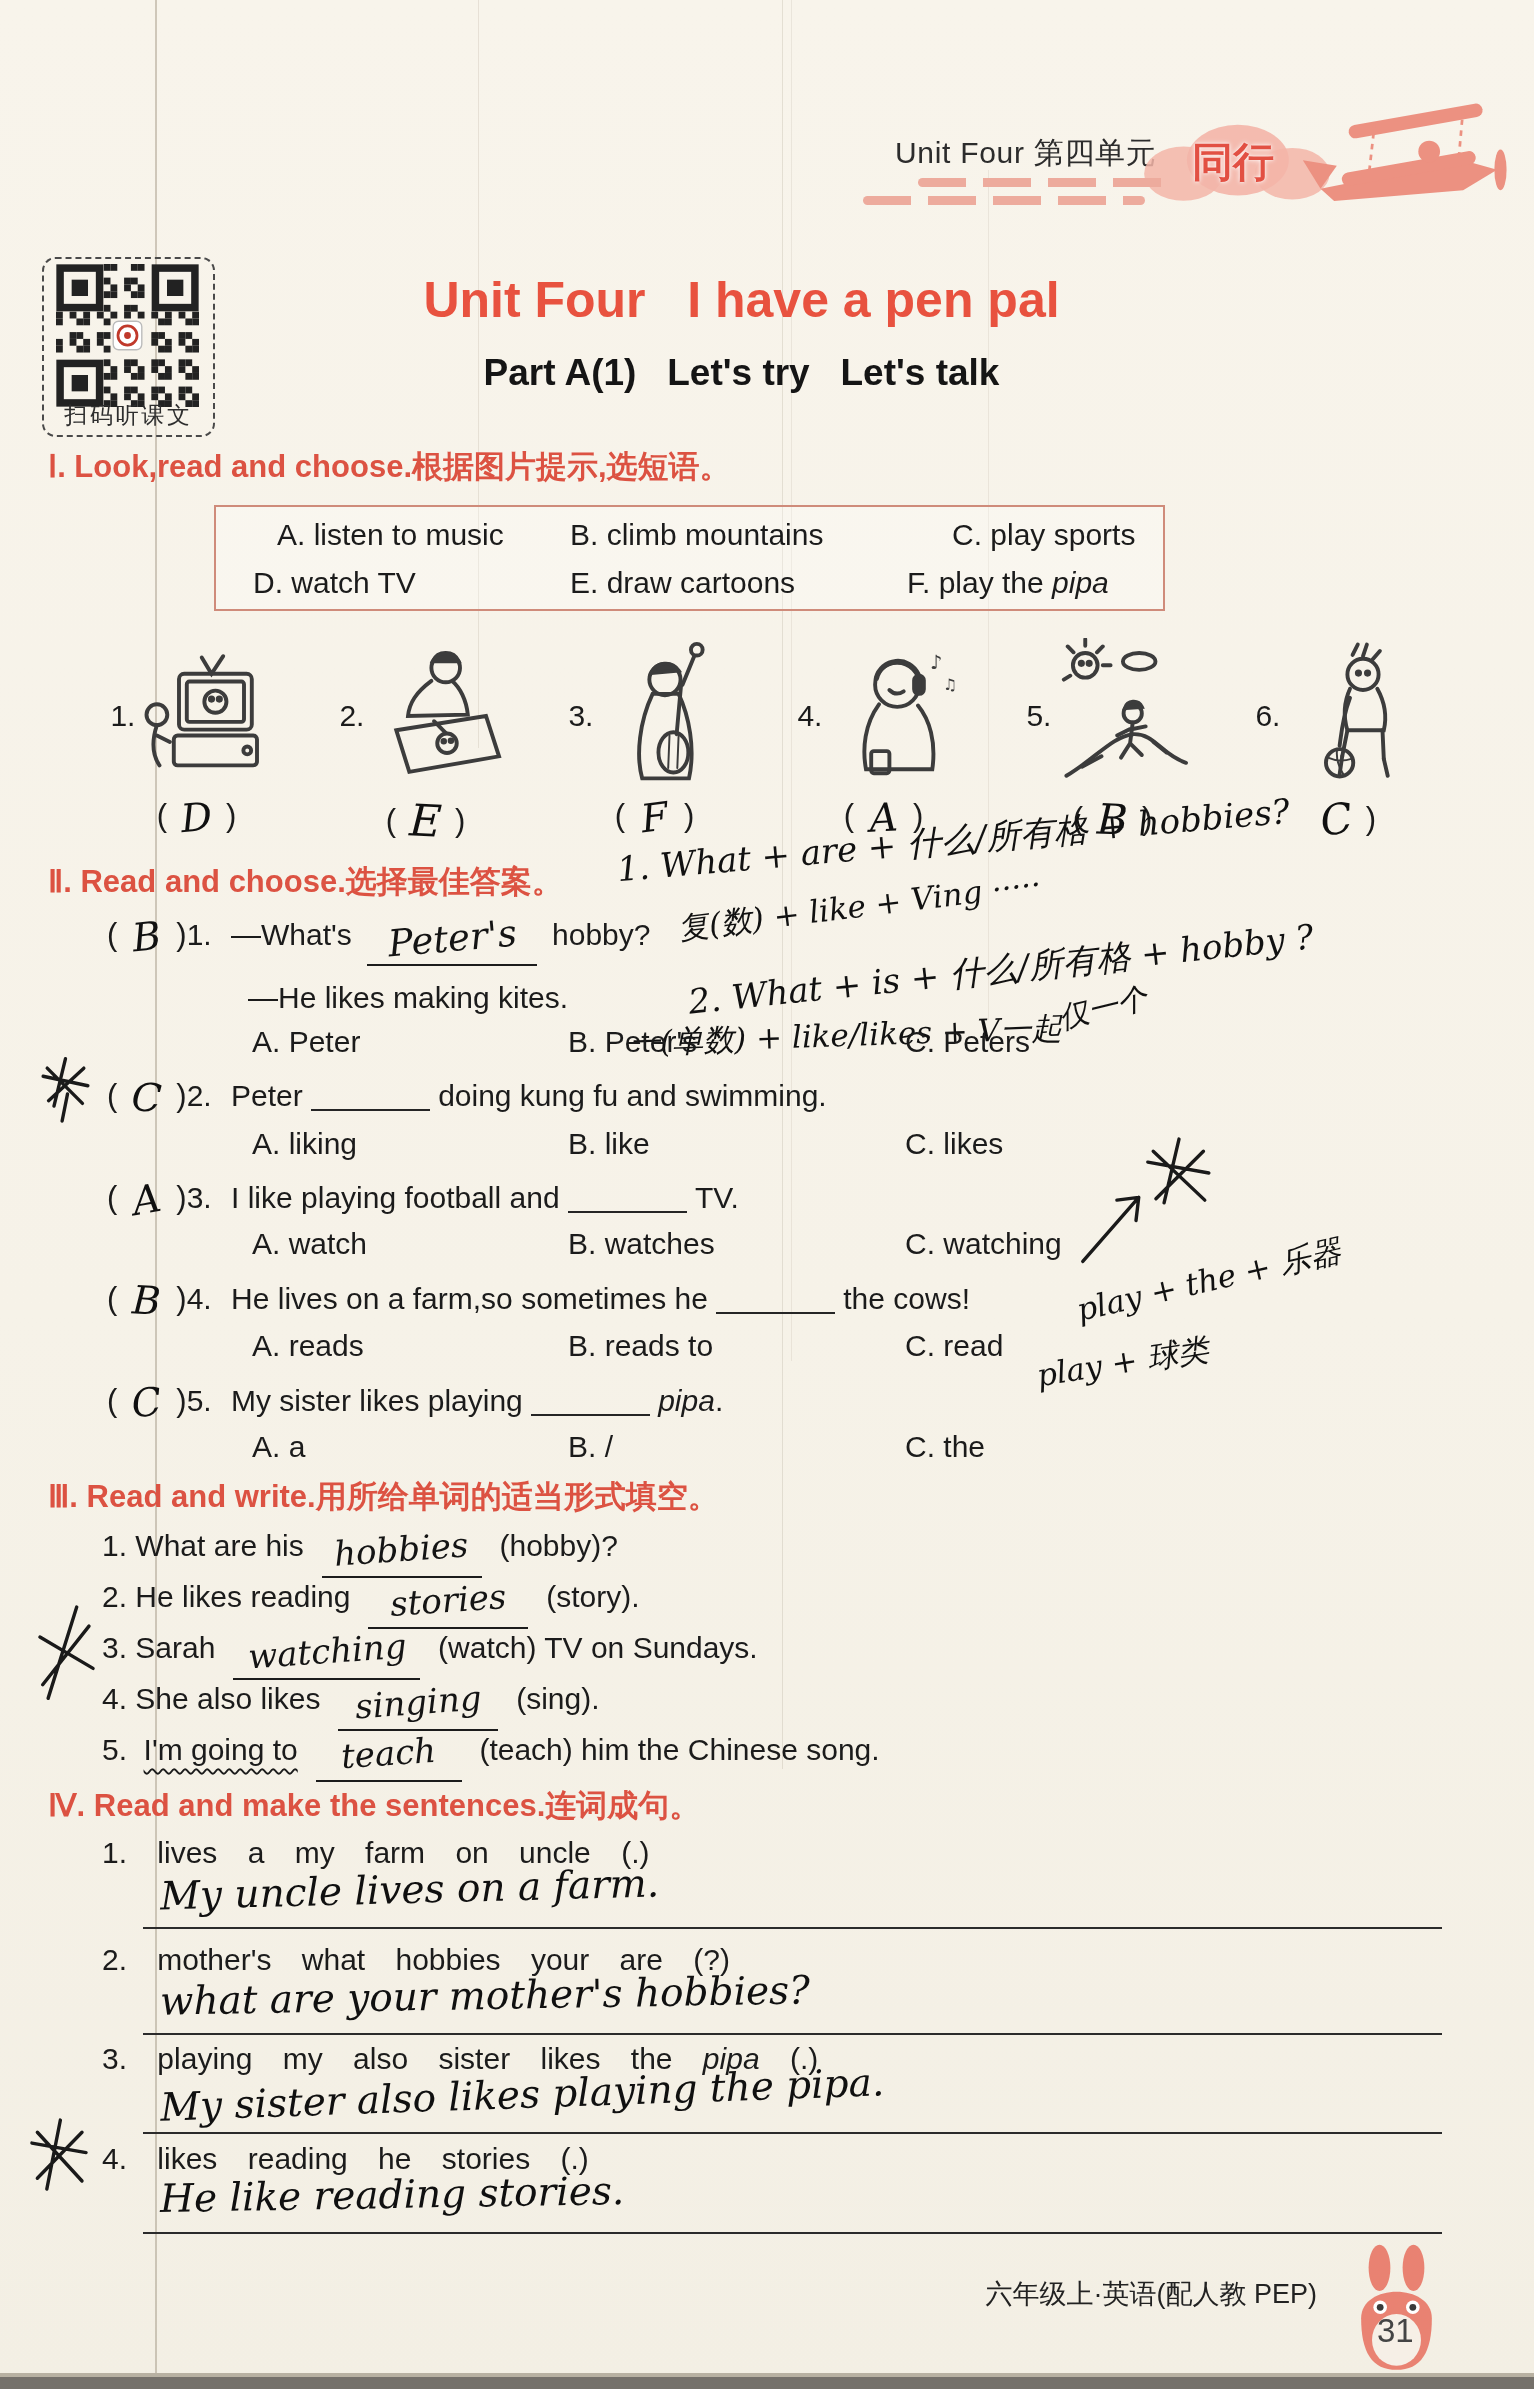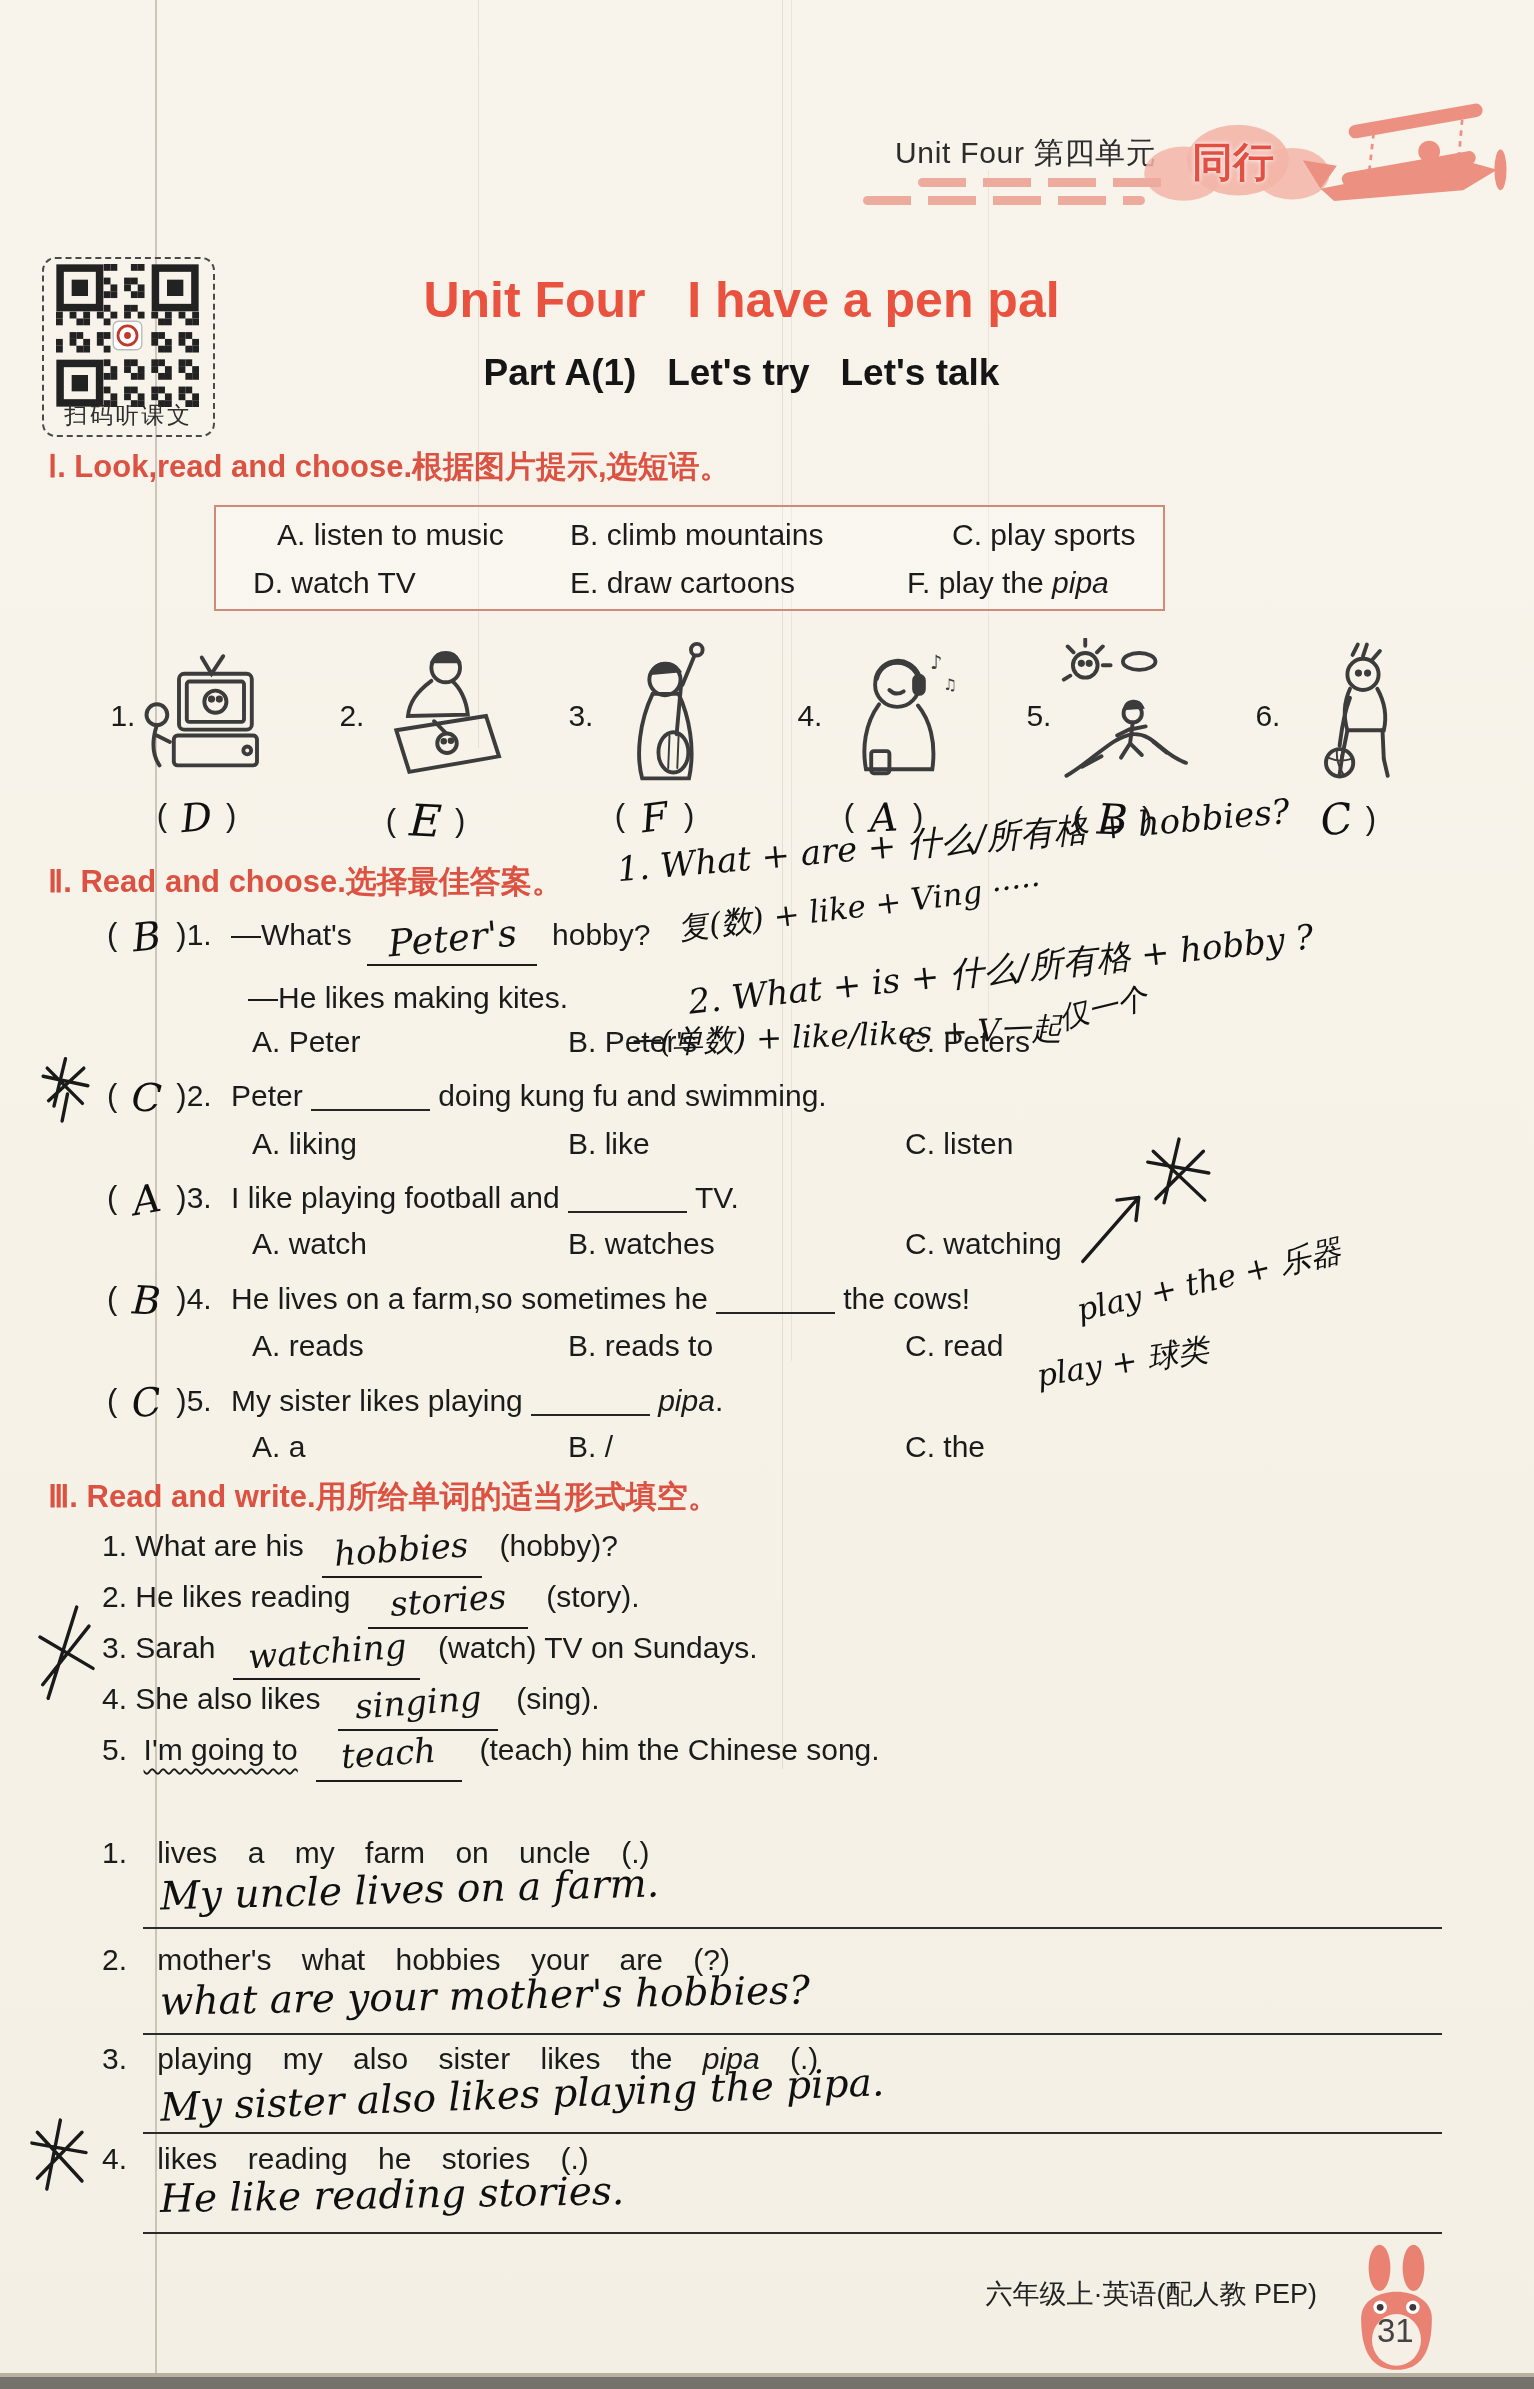--- a/index.html
+++ b/index.html
@@ -370,21 +370,21 @@
   <svg class="abs" style="left:35px;top:1053px;" width="61" height="75" viewBox="0 0 90 110" fill="none" stroke="#1a1a1a" stroke-width="5" stroke-linecap="round">
     <path d="M45 8 L28 78 M12 34 L78 48 M72 22 L20 70 M18 22 L70 74 M40 100 L48 60"></path>
   </svg>
   <div class="qline" style="left:107px;top:1075px;">
     <span class="paren">(</span><span class="hw-ans" style="transform:rotate(4deg);">C</span><span class="paren">)</span><span class="qno">2.</span>
     <span>Peter</span><span class="pblank"></span><span>doing kung fu and swimming.</span>
   </div>
   <div class="optrow" style="top:1127px;">
     <span class="opt" style="left:252px;">A. liking</span>
     <span class="opt" style="left:568px;">B. like</span>
-    <span class="opt" style="left:905px;">C. listen</span>
+    <span class="opt" style="left:905px;">C. likes</span>
   </div>
 
   <div class="qline" style="left:107px;top:1177px;">
     <span class="paren">(</span><span class="hw-ans" style="transform:rotate(-10deg);">A</span><span class="paren">)</span><span class="qno">3.</span>
     <span>I like playing football and</span><span class="pblank"></span><span>TV.</span>
   </div>
   <div class="optrow" style="top:1227px;">
     <span class="opt" style="left:252px;">A. watch</span>
     <span class="opt" style="left:568px;">B. watches</span>
     <span class="opt" style="left:905px;">C. watching</span>
@@ -443,20 +443,21 @@
     <span class="wblank"><span class="hw">singing</span></span>
     <span>(sing).</span>
   </div>
   <div class="s3row" style="top:1733px;">
     <span>5.</span>
     <span class="wavy" style="margin-left:8.2px;">I'm going to</span>
     <span class="wblank" style="min-width:146px;"><span class="hw">teach</span></span>
     <span>(teach) him the Chinese song.</span>
   </div>
 
+  <div class="abs sec-head" style="left:48px;top:1785px;">Ⅳ. Read and make the sentences.连词成句。</div>
 
   <div class="s4prompt" style="top:1836px;">1. lives a my farm on uncle (.)</div>
   <div class="s4ans" style="top:1867px;">My uncle lives on a farm.</div>
   <div class="s4rule" style="top:1927px;"></div>
 
   <div class="s4prompt" style="top:1943px;">2. mother's what hobbies your are (?)</div>
   <div class="s4ans" style="top:1973px;transform:rotate(-1deg);">what are your mother's hobbies?</div>
   <div class="s4rule" style="top:2033px;"></div>
 
   <div class="s4prompt" style="top:2042px;">

